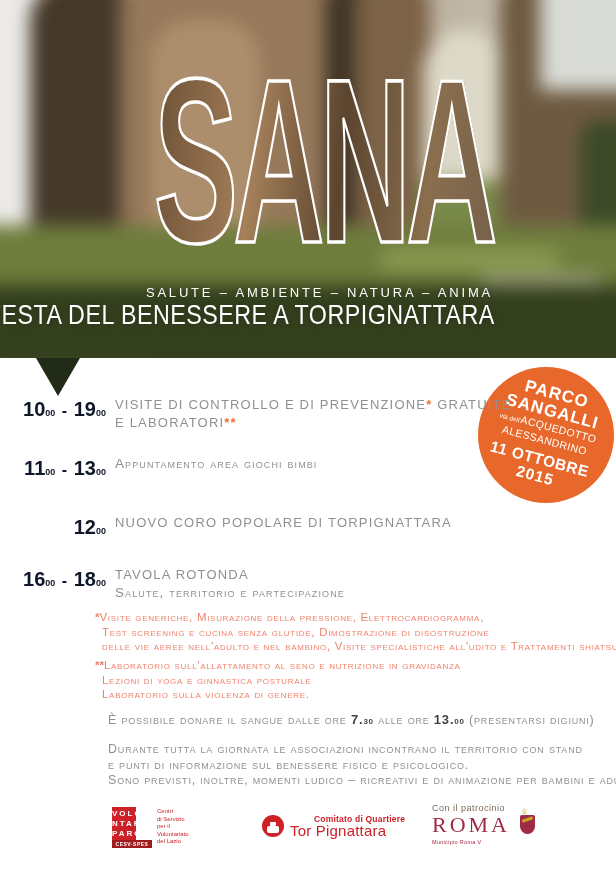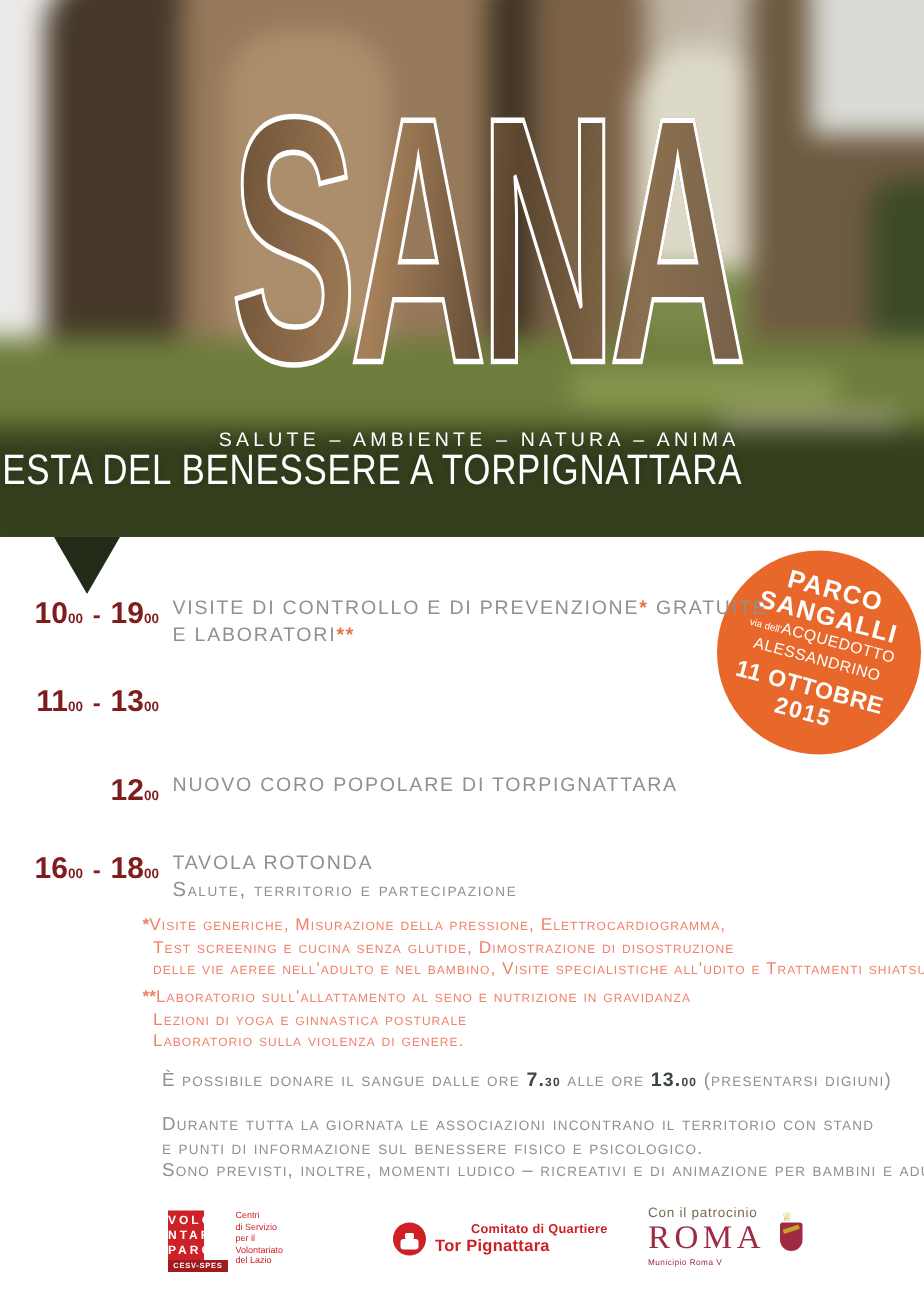--- a/index.html
+++ b/index.html
@@ -33,21 +33,21 @@
   .badge-inner{position:absolute;left:0;top:0;width:136px;height:136px;
          transform:rotate(15deg);color:#fff;text-align:center;padding-top:17px;box-sizing:border-box;}
   .b-top,.b-name{font-size:17px;font-weight:bold;letter-spacing:1px;line-height:18px;}
   .b-street,.b-street2{font-size:10.5px;letter-spacing:.4px;line-height:12px;}
   .b-via{font-size:6.5px;letter-spacing:0;}
   .b-date{font-size:15.5px;font-weight:bold;letter-spacing:.5px;margin-top:5px;line-height:17px;}
   .b-year{font-size:15.5px;font-weight:bold;letter-spacing:1px;line-height:17px;}
 
   
   .row{position:absolute;left:0;width:616px;}
-  .time{position:absolute;left:0;top:2px;width:106px;text-align:right;color:#7f1d1d;
+  .time{position:absolute;left:0;top:2px;width:106px;text-align:right;color:#0f172a;
         font-weight:bold;font-size:20px;white-space:nowrap;}
   .time .min{font-size:9px;font-weight:bold;letter-spacing:0;}
   .time .dash{font-size:16px;padding:0 1px;}
   .ev{position:absolute;left:115px;top:0;width:420px;}
   .ev-title{font-size:13px;color:#8e9192;letter-spacing:1.2px;line-height:18px;white-space:nowrap;}
   .ev-sub{font-size:13.5px;color:#8e9192;letter-spacing:1.1px;line-height:18px;
           font-variant:small-caps;white-space:nowrap;}
   .mark{color:#e8743c;font-weight:bold;}
 
   
@@ -74,21 +74,21 @@
   .vol-band{position:absolute;left:0;top:33px;width:40px;height:8px;background:#9f1b20;color:#fff;
         font-size:5px;font-weight:bold;text-align:center;line-height:8px;letter-spacing:.5px;}
   .vol-side{position:absolute;left:45px;top:1px;color:#cd2027;font-size:6px;line-height:7.5px;}
 
   .logo-com{position:absolute;left:262px;top:812px;}
   .com-circ{position:absolute;left:0;top:3px;width:22px;height:22px;border-radius:50%;background:#cd2027;}
   .com-glyph{position:absolute;left:5px;top:11px;width:12px;height:7px;background:#fff;border-radius:2px;}
   .com-glyph2{position:absolute;left:8px;top:7px;width:6px;height:4px;background:#fff;border-radius:1px;}
   .com-text{position:absolute;left:28px;top:2px;color:#cd2027;white-space:nowrap;}
   .com-l1{font-size:8.5px;font-weight:bold;letter-spacing:.2px;margin-left:24px;}
-  .com-l2{font-size:11px;font-weight:bold;letter-spacing:.2px;line-height:14px;}
+  .com-l2{font-size:15px;font-weight:normal;letter-spacing:.2px;line-height:14px;}
 
   .logo-roma{position:absolute;left:432px;top:803px;width:110px;}
   .roma-pat{font-size:9px;color:#7a6a5a;letter-spacing:.5px;}
   .roma-name{font-size:22px;color:#9e2b43;font-family:"Liberation Serif",serif;
         letter-spacing:3px;line-height:24px;display:inline-block;}
   .roma-shield{position:absolute;left:88px;top:12px;width:15px;height:19px;background:#9e2b43;
         border-radius:2px 2px 8px 8px;}
   .roma-shield:before{content:"";position:absolute;left:2px;top:3px;width:11px;height:3px;
         background:#c9a227;transform:rotate(-18deg);}
   .roma-crown{position:absolute;left:89px;top:5px;color:#c9a227;font-size:8px;line-height:8px;}
@@ -139,20 +139,21 @@
     <div class="time"><span>10</span><span class="min">00</span> <span class="dash">-</span> <span>19</span><span class="min">00</span></div>
     <div class="ev">
       <div class="ev-title"><span>VISITE DI CONTROLLO E DI PREVENZIONE</span><span class="mark">*</span> <span>GRATUITE</span></div>
       <div class="ev-title"><span>E LABORATORI</span><span class="mark">**</span></div>
     </div>
   </div>
 
   <div class="row" style="top:455px">
     <div class="time"><span>11</span><span class="min">00</span> <span class="dash">-</span> <span>13</span><span class="min">00</span></div>
     <div class="ev">
+      <div class="ev-sub">Appuntamento area giochi bimbi</div>
     </div>
   </div>
 
   <div class="row" style="top:514px">
     <div class="time"><span>12</span><span class="min">00</span></div>
     <div class="ev">
       <div class="ev-title">NUOVO CORO POPOLARE DI TORPIGNATTARA</div>
     </div>
   </div>
 

